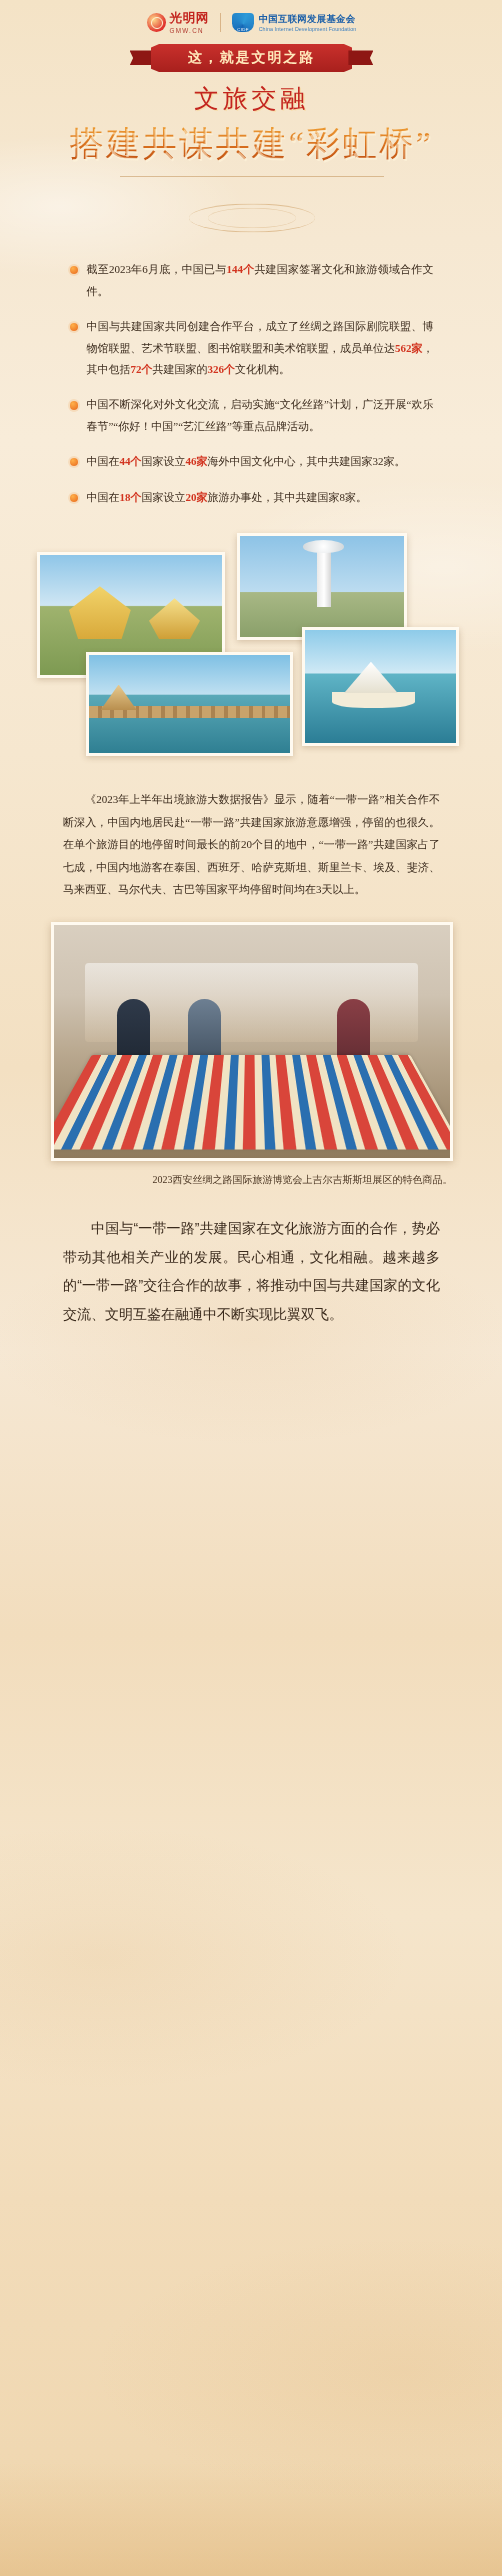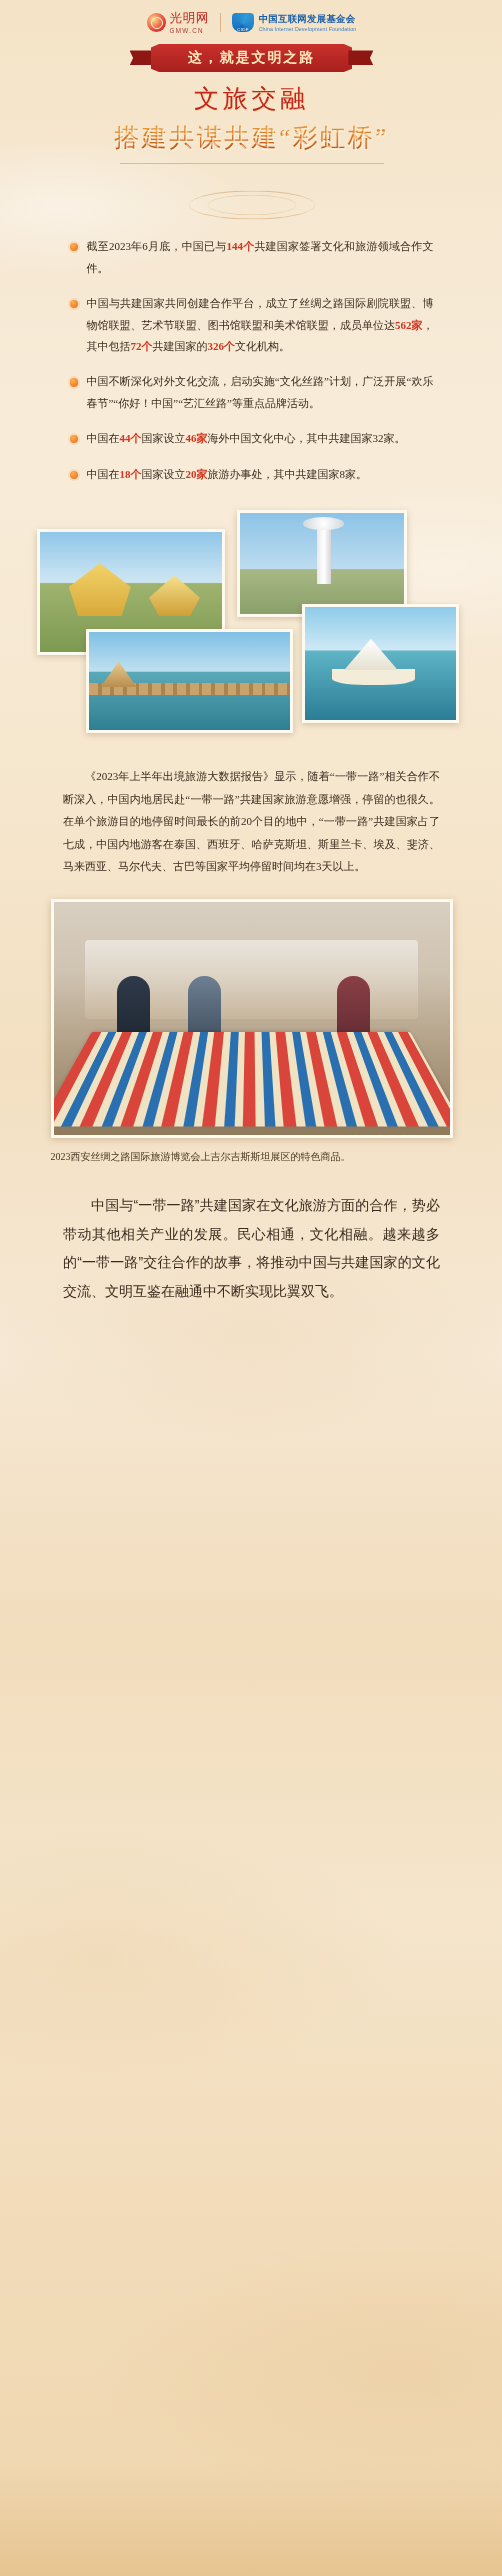--- a/index.html
+++ b/index.html
@@ -51,21 +51,21 @@
     width: 19px; height: 19px; border-radius: 50%;
     background: radial-gradient(circle at 35% 35%, #ffd98a, #e0302c 70%);
     position: relative;
   }
   .gmw-mark::after{
     content:""; position:absolute; left:4.4px; top:4.4px; width:10px; height:10px;
     border-radius:50%; border:1.3px solid #fff5d8;
   }
   .gmw-cn {
     font-family: "Liberation Serif", "DejaVu Serif", serif;
-    font-size: 12.6px; font-weight: normal; color: #c3251f; letter-spacing: 0.6px;
+    font-size: 12.6px; font-weight: bold; color: #c3251f; letter-spacing: 0.6px;
   }
   .gmw-en { font-size: 6.3px; color: #b0392f; letter-spacing: 1.3px; }
   .divider-v { width: 0.6px; height: 19px; background: #d9b488; }
   .logo-cidf { display: flex; align-items: center; gap: 5px; }
   .cidf-mark {
     width: 21.4px; height: 19px;
     background:
       conic-gradient(from 200deg at 50% 60%, #1566b5, #2e9ad8, #1566b5);
     border-radius: 3.8px 3.8px 8.8px 8.8px;
     position: relative;
@@ -108,21 +108,21 @@
     font-family: "Liberation Serif", "DejaVu Serif", serif;
     font-weight: normal;
   }
   .title-line1 {
     font-size: 25px; letter-spacing: 3.8px;
     color: #c3251f;
     text-shadow: 1.3px 1.3px 0 #f7dca9;
   }
   .title-line2 {
     margin-top: 6.3px;
-    font-size: 25px; letter-spacing: 2.5px;
+    font-size: 34px; letter-spacing: 2.5px;
     background: linear-gradient(180deg,#f4a93a,#d4691b 60%,#b84a12);
     -webkit-background-clip: text; background-clip: text; color: transparent;
     text-shadow: 1.3px 1.9px 0 rgba(255,245,220,.55);
   }
   .title-rule {
     margin: 8.8px auto 0; width: 264px; height: 0;
     border-top: 0.6px solid rgba(190,140,80,.5);
   }
 
   
@@ -150,21 +150,21 @@
   .ornament .swirl2 {
     position: absolute; left: 50%; top: 50%; transform: translate(-50%,-50%) scale(.7);
     width: 126px; height: 29px;
     border: 1.3px solid rgba(196,140,70,.3);
     border-left: none; border-right: none;
     border-radius: 50%;
   }
 
   
   .facts {
-    width: 364px; margin: 9px auto 0;
+    width: 364px; margin: 19px auto 0;
   }
   .fact {
     display: flex; gap: 8.8px; align-items: flex-start;
     margin-bottom: 14px;
   }
   .fact .dot {
     flex: 0 0 auto; width: 8.2px; height: 8.2px; margin-top: 7px;
     border-radius: 50%;
     background: radial-gradient(circle at 35% 30%, #ffb04a, #e8681c);
     box-shadow: 0 0 0 1.9px rgba(240,150,60,.18);
@@ -291,21 +291,21 @@
     position:absolute; width:33px; height:75px; bottom:36%;
     background: linear-gradient(180deg,#2f3a4a,#1d2530);
     border-radius: 16.3px 16.3px 5px 5px;
   }
   .wide-photo .person.a { left:16%; }
   .wide-photo .person.b { left:34%; background: linear-gradient(180deg,#6d7f92,#3c4a59); }
   .wide-photo .person.c { right:20%; background: linear-gradient(180deg,#8a3f46,#5c2a30); }
   .caption {
     margin-top: 8.8px;
     font-family: "Liberation Serif", "DejaVu Serif", serif;
-    font-size: 10px; line-height: 1.9; color: #4a3522; text-align: left;
+    font-size: 10px; line-height: 1.9; color: #4a3522; text-align: right;
   }
 
   
   .prose3 {
     width: 377px; margin: 25px auto 0; padding-bottom: 38px;
     font-family: Liberation Sans, sans-serif;
     font-size: 14px; line-height: 2.05; color: #3a2a1c;
     text-align: justify; text-indent: 2em;
   }
 

